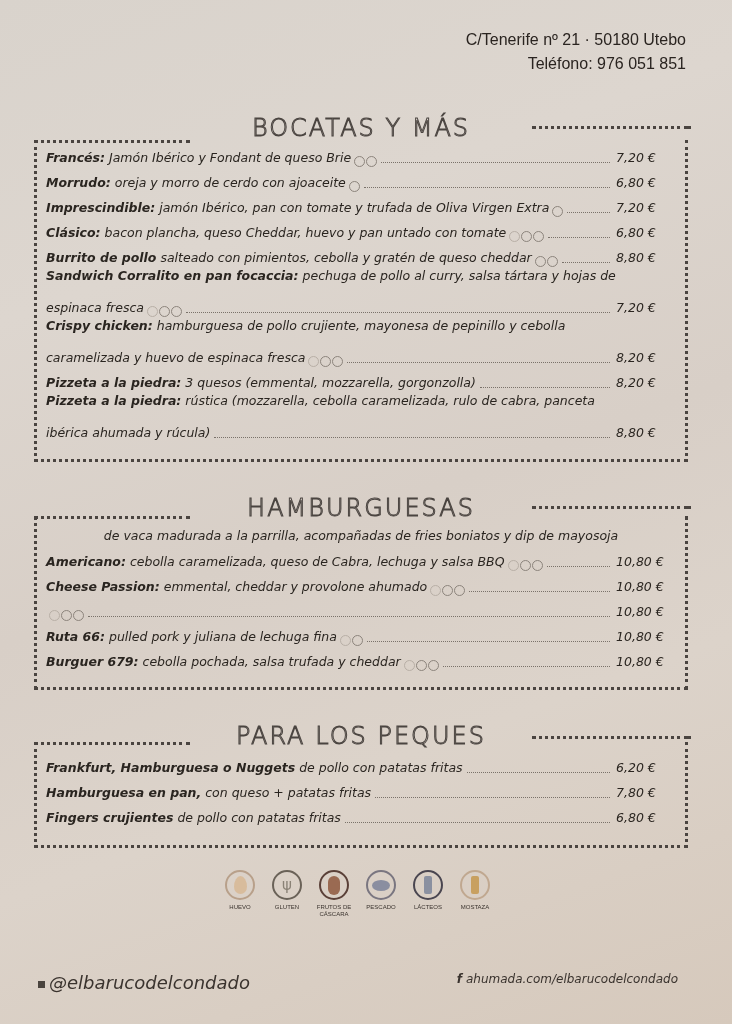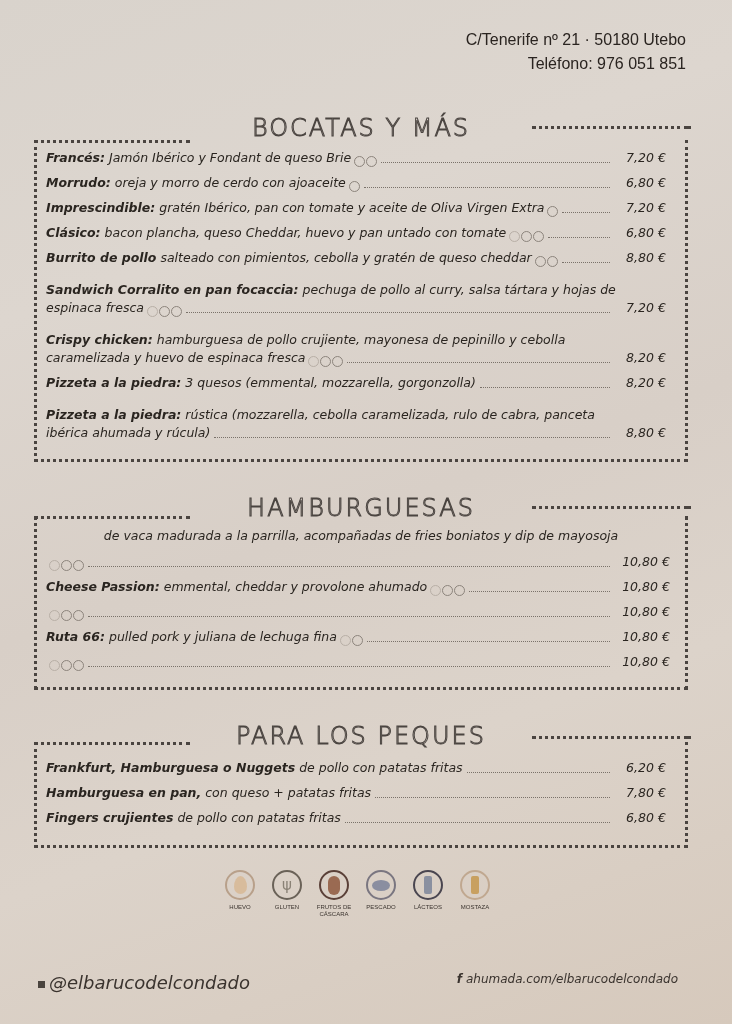--- a/index.html
+++ b/index.html
@@ -40,21 +40,21 @@
     display:flex; align-items:flex-end;
     font-family:"DejaVu Sans", sans-serif; font-style:italic;
     font-size:12.5px; color:#2a2520; height:25px; line-height:18px;
   }
   .item.two-line { height:50px; flex-wrap:wrap; align-content:flex-end; }
   .item .name { font-weight:bold; }
   .item .desc { white-space:nowrap; }
   .item .leader {
     flex:1; border-bottom:1px dotted #7a726a; margin:0 6px 4px 4px; min-width:10px;
   }
-  .item .price { white-space:nowrap; width:60px; text-align:center; }
+  .item .price { white-space:nowrap; width:60px; text-align:left;margin-top:14px; }
   .allergen-mini { display:inline-flex; gap:1px; margin-left:3px; vertical-align:middle; }
   .a-mini {
     width:11px; height:11px; border-radius:50%; border:1px solid #8c847c;
     display:inline-block; box-sizing:border-box;
   }
   .a-mini.faint { border-color:#b8afa6; }
   .subtitle {
     position:absolute; left:0; right:0; text-align:center;
     font-style:italic; font-size:12.5px; color:#2a2520;
   }
@@ -99,21 +99,21 @@
       </div>
     <div class="item">
         <span class="desc"><span class="name">Morrudo:</span> <span>oreja y morro de cerdo con ajoaceite</span></span>
         <span class="allergen-mini">
           <i class="a-mini"></i>
         </span>
         <span class="leader"></span>
         <span class="price">6,80 €</span>
       </div>
     <div class="item">
-        <span class="desc"><span class="name">Imprescindible:</span> <span>gratén Ibérico, pan con tomate y aceite de Oliva Virgen Extra</span></span>
+        <span class="desc"><span class="name">Imprescindible:</span> <span>jamón Ibérico, pan con tomate y trufada de Oliva Virgen Extra</span></span>
         <span class="allergen-mini">
           <i class="a-mini"></i>
         </span>
         <span class="leader"></span>
         <span class="price">7,20 €</span>
       </div>
     <div class="item">
         <span class="desc"><span class="name">Clásico:</span> <span>bacon plancha, queso Cheddar, huevo y pan untado con tomate</span></span>
         <span class="allergen-mini">
           <i class="a-mini faint"></i>
@@ -169,20 +169,21 @@
 </div>
 
 <div class="section" style="top:494px; height:196px;">
   <div class="frame-top-left" style="top:22px; width:156px;"></div>
   <div class="frame-top-right" style="top:12px; width:156px;"></div>
   <div class="frame" style="top:22px;"></div>
   <div class="sec-title" style="top:0px;">Hamburguesas</div>
   <div class="subtitle" style="top:34px;">de vaca madurada a la parrilla, acompañadas de fries boniatos y dip de mayosoja</div>
   <div class="items" style="top:52px;">
     <div class="item">
+        <span class="desc"><span class="name">Americano:</span> <span>cebolla caramelizada, queso de Cabra, lechuga y salsa BBQ</span></span>
         <span class="allergen-mini">
           <i class="a-mini faint"></i>
           <i class="a-mini"></i>
           <i class="a-mini"></i>
         </span>
         <span class="leader"></span>
         <span class="price">10,80 €</span>
       </div>
     <div class="item">
         <span class="desc"><span class="name">Cheese Passion:</span> <span>emmental, cheddar y provolone ahumado</span></span>
@@ -206,20 +207,21 @@
     <div class="item">
         <span class="desc"><span class="name">Ruta 66:</span> <span>pulled pork y juliana de lechuga fina</span></span>
         <span class="allergen-mini">
           <i class="a-mini faint"></i>
           <i class="a-mini"></i>
         </span>
         <span class="leader"></span>
         <span class="price">10,80 €</span>
       </div>
     <div class="item">
+        <span class="desc"><span class="name">Burguer 679:</span> <span>cebolla pochada, salsa trufada y cheddar</span></span>
         <span class="allergen-mini">
           <i class="a-mini faint"></i>
           <i class="a-mini"></i>
           <i class="a-mini"></i>
         </span>
         <span class="leader"></span>
         <span class="price">10,80 €</span>
       </div>
   </div>
 </div>

